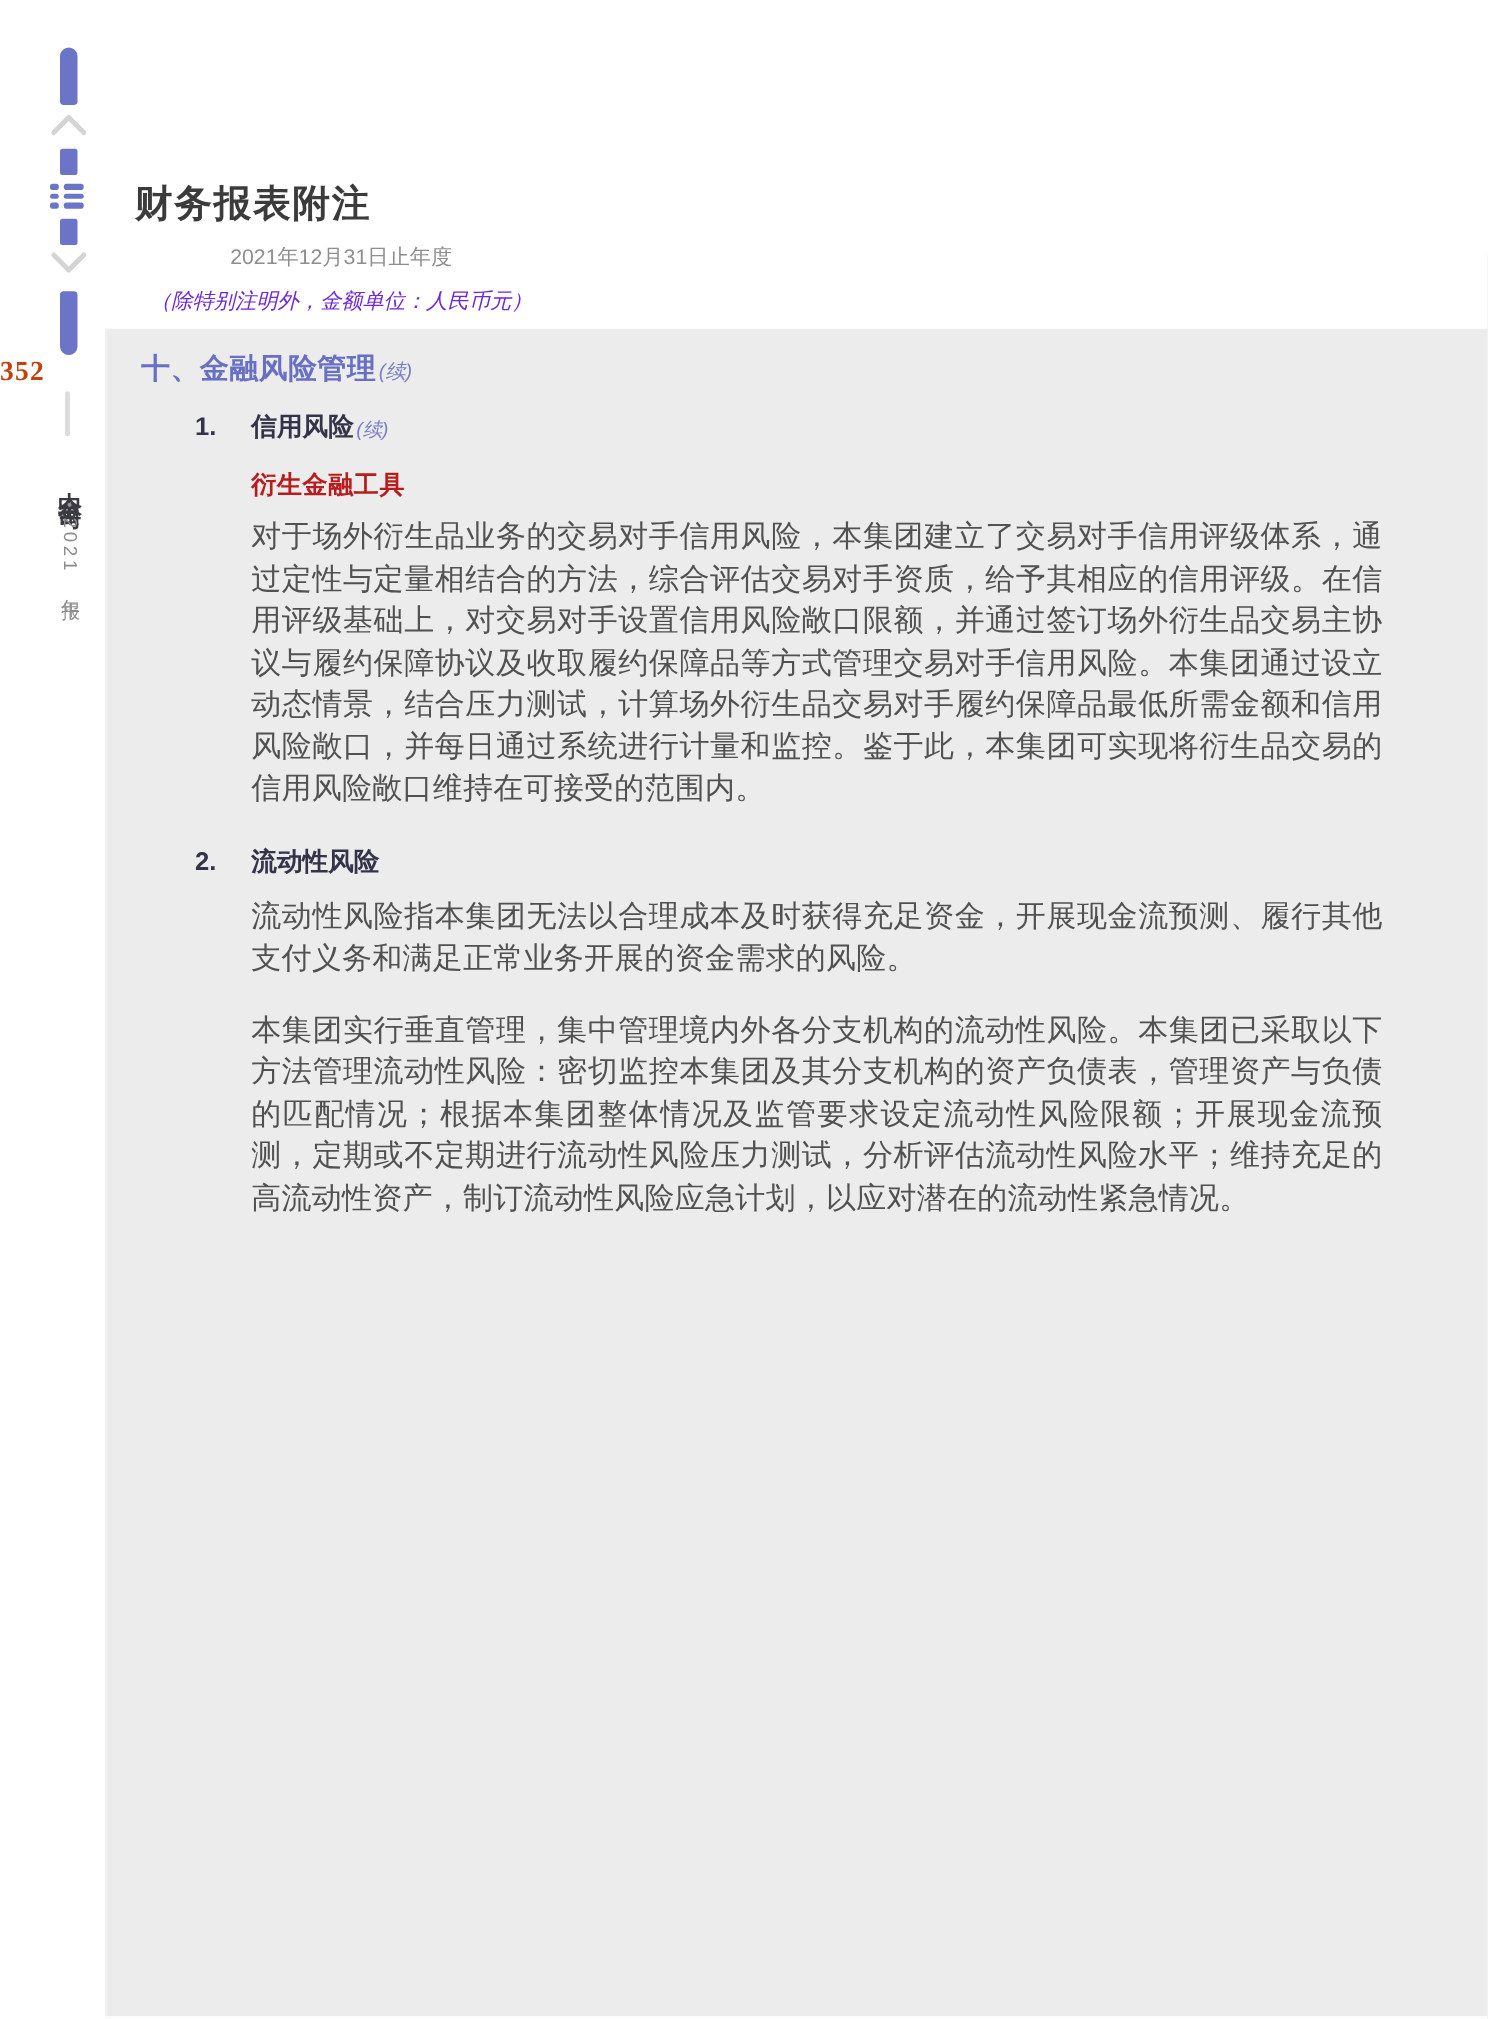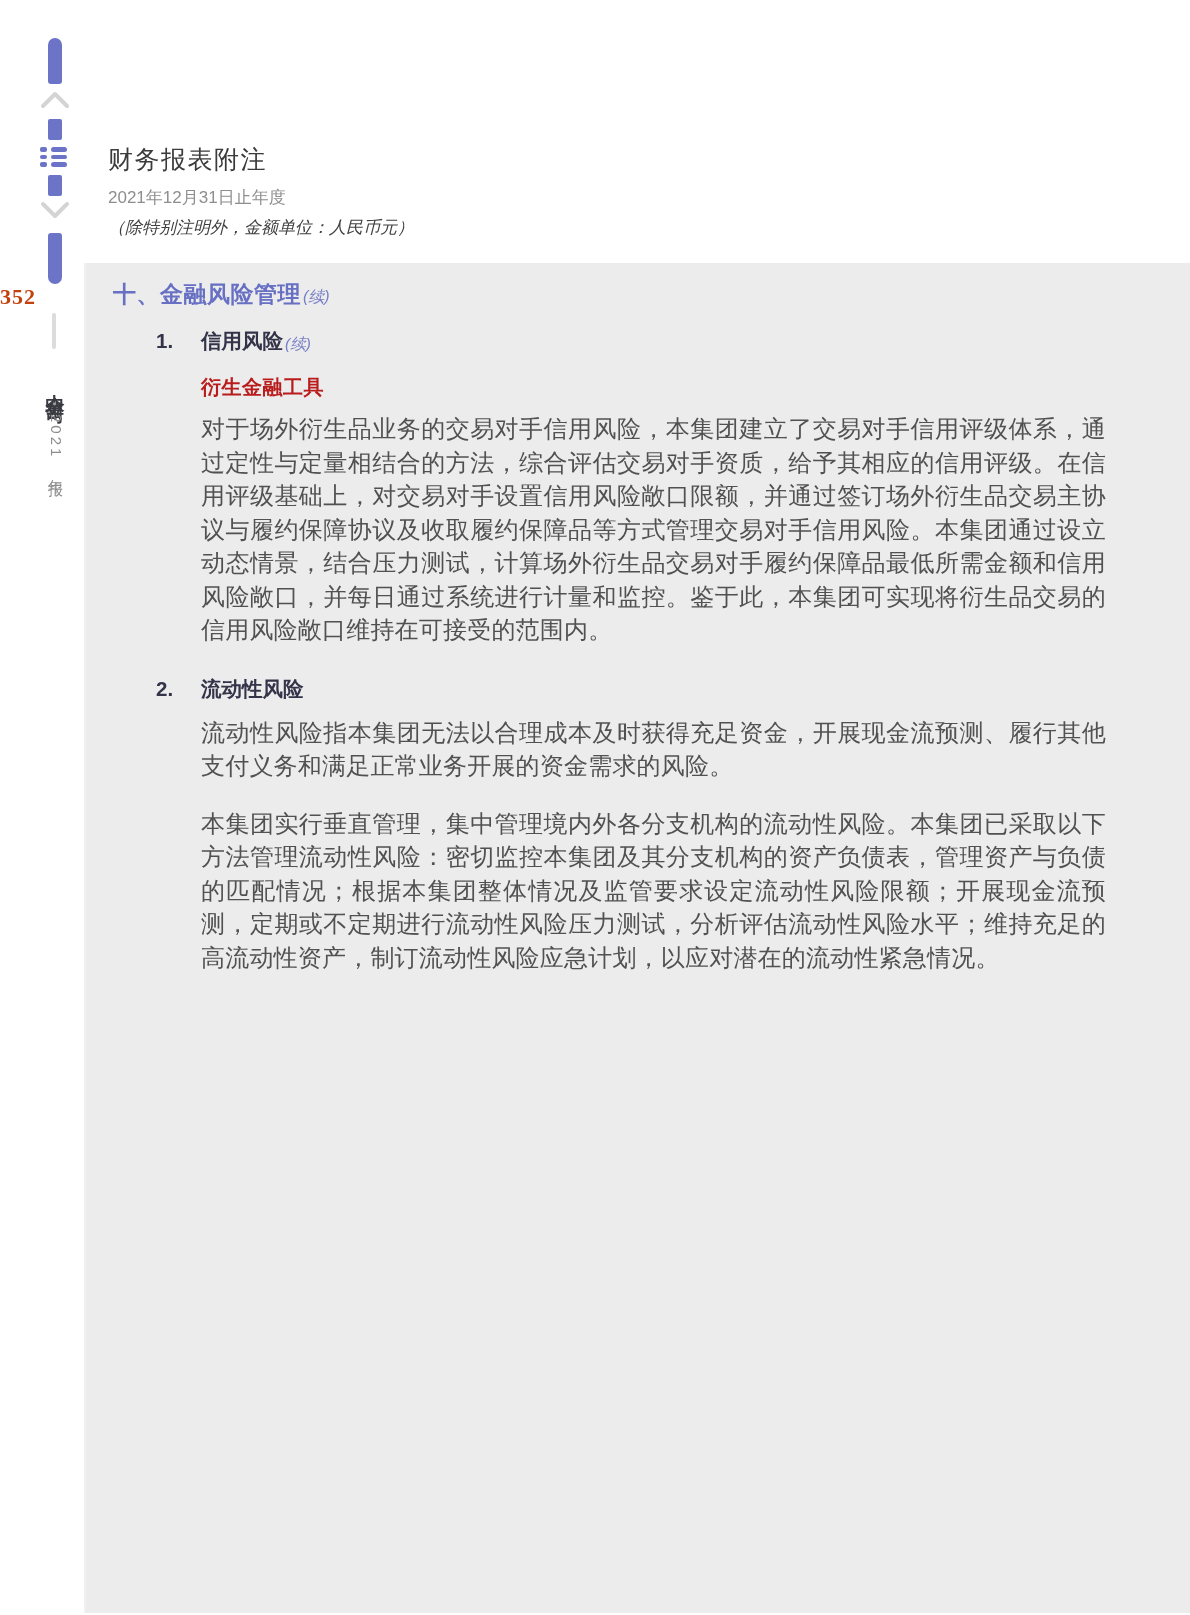--- a/index.html
+++ b/index.html
@@ -55,25 +55,25 @@
     font-family: "Liberation Serif", "DejaVu Serif", serif;
     font-size: 19px; color: #3a3a42; letter-spacing: 4px; font-weight: 600;
   }
   .spine-bullet { font-size: 11px; color: #9a9a9a; margin: 8px 0; }
   .spine-year   { font-size: 15px; color: #8d8d8d; letter-spacing: 3px; }
 
   
   .doc-header { position: absolute; left: 108px; top: 143px; }
   .doc-title {
     font-family: "Liberation Serif", "DejaVu Serif", serif;
-    font-size: 25px; font-weight: 400; color: #3b3b3b; letter-spacing: 1.5px;
+    font-size: 30px; font-weight: 700; color: #3b3b3b; letter-spacing: 1.5px;
     margin: 0 0 10px 0;
   }
-  .doc-subtitle { font-size: 17px; color: #8e8e8e; margin: 0 0 7px 0; }
-  .doc-note { font-size: 17px; color: #404040; font-style: italic; margin: 0; text-align: center; }
+  .doc-subtitle { font-size: 17px; color: #8e8e8e; margin: 0 0 7px 0; text-align: center; }
+  .doc-note { font-size: 17px; color: #6d28d9; font-style: italic; margin: 12px; text-align: center; }
 
   
   .panel {
     position: absolute; left: 84px; right: 0; top: 263px; bottom: 2px;
     background: #ececec;
     border-left: 2px solid #f1f1f1;
   }
   .section-heading {
     margin: 16px 0 0 27px;
     font-size: 23px; line-height: 30px; font-weight: 700; color: #6770c3;

